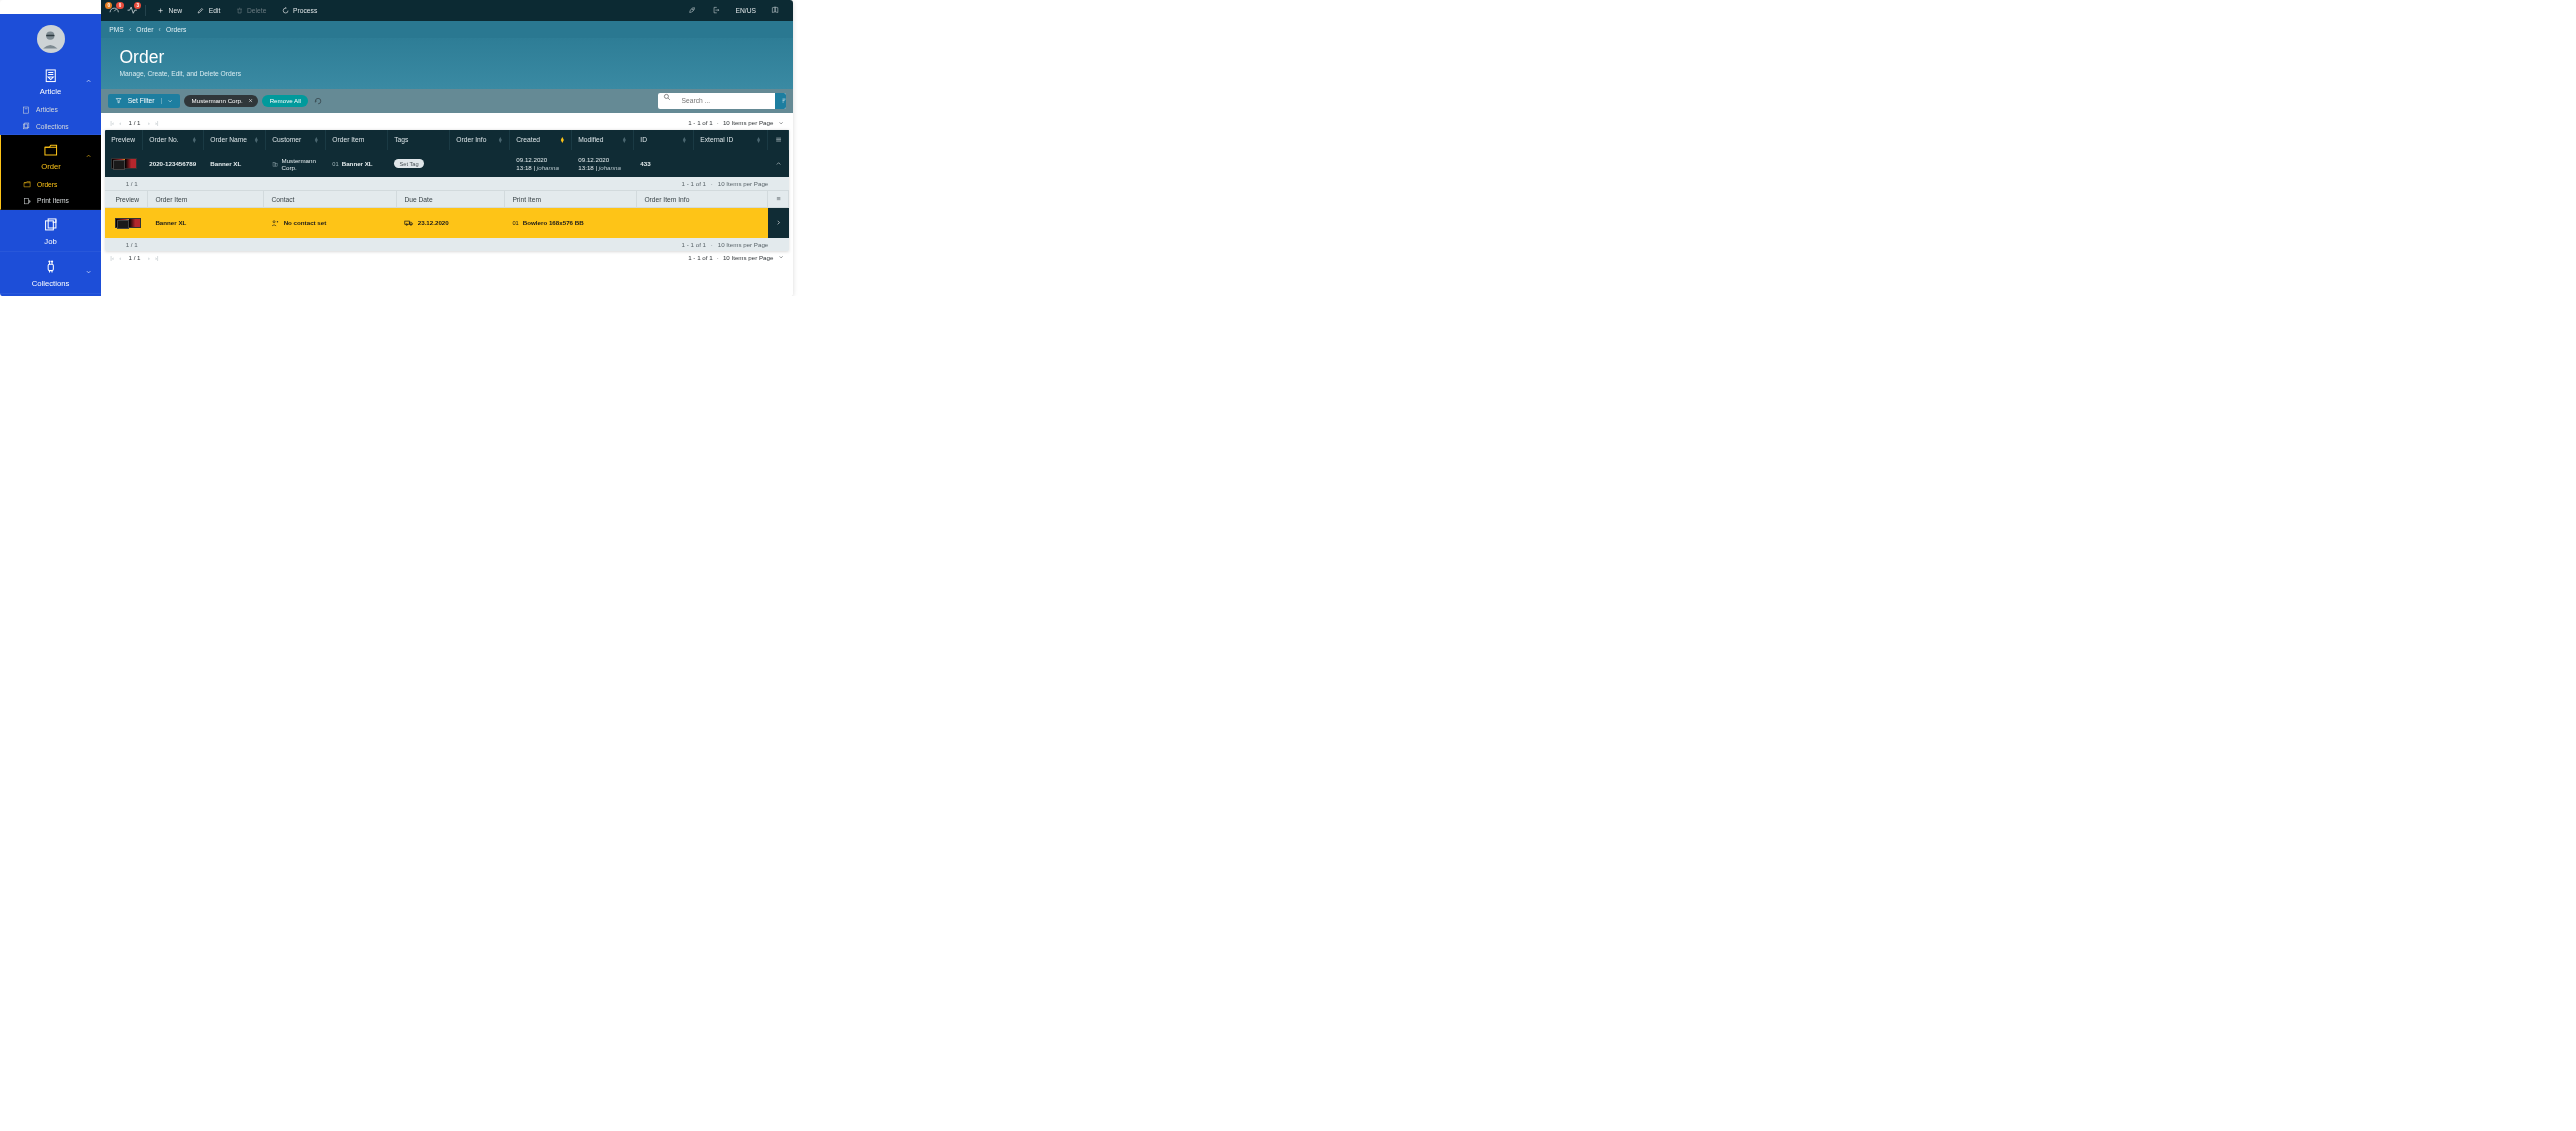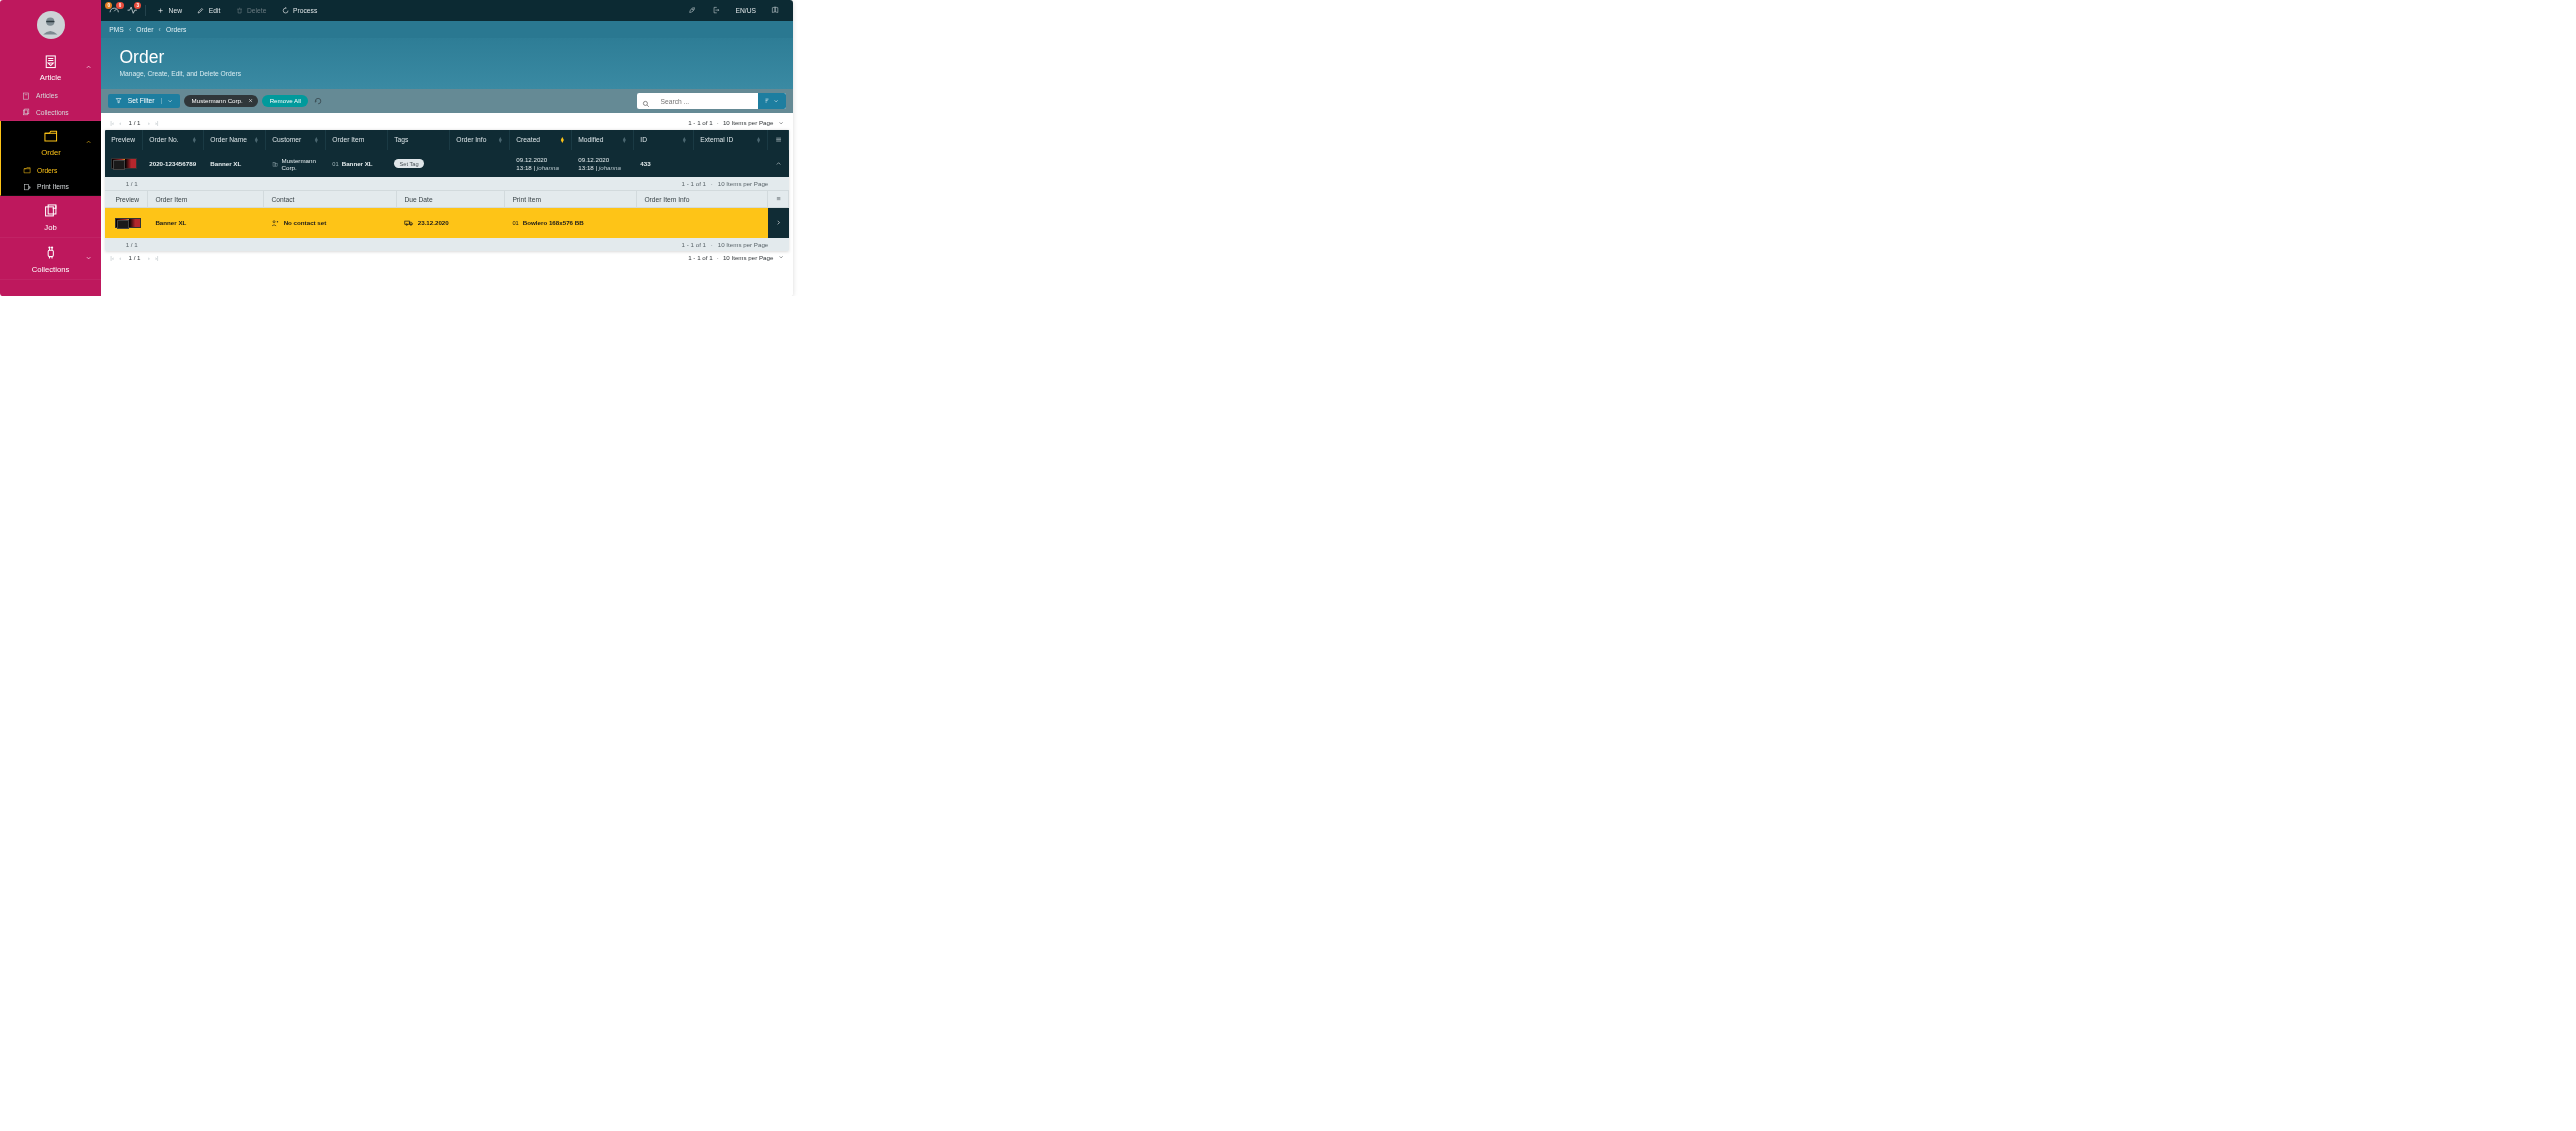--- a/index.html
+++ b/index.html
@@ -5,22 +5,22 @@
     * { margin: 0; padding: 0; box-sizing: border-box; }
     body {
       font-family: Arial, sans-serif;
       background: #fff;
       font-size: 6.7px;
       overflow: hidden;
     }
     .app { display: flex; width: 793px; height: 296px; border-radius: 3.1px; overflow: hidden; box-shadow: 0 1px 5.2px rgba(0,0,0,0.15); }
     
     .sidebar {
-      width: 101px; background:#be185d; color:#fff; flex-shrink:0;
-      display:flex; flex-direction:column;
+      width: 101px; background:#1d4ed8; color:#fff; flex-shrink:0;
+      display:flex; flex-direction:column;margin-top:14px;
     }
     .avatar-wrap{ display:flex; justify-content:center; padding:11.3px 0 7.2px; }
     .avatar{ width:28px; height:28px; border-radius:50%; background:#cdd3d6; display:flex; align-items:center; justify-content:center; }
     .side-section{ border-bottom:0.5px solid rgba(255,255,255,0.05); }
     .side-head{ display:flex; flex-direction:column; align-items:center; padding:7.2px 0 5.2px; cursor:pointer; position:relative;}
     .side-head .s-label{ margin-top:4.1px; font-size:7.7px; }
     .side-head .chev{ position:absolute; right:9.3px; top:50%; transform:translateY(-50%);}
     .side-item{ display:flex; align-items:center; gap:6.2px; padding:4.1px 0 4.1px 21.6px; cursor:pointer; color:#d6dadc; font-size:6.7px;}
     .side-section.active { background:#000; border-left:1.5px solid #fec417; }
     .side-section.active .side-head .s-label{ color:#fec417; }
@@ -40,21 +40,21 @@
     .bc-sep{ color:#a8cdd9; }
     .page-head{ background:linear-gradient(180deg,#2e7d96 0%,#3a8aa3 100%); color:#fff; padding:9.3px 18.5px 11.3px;}
     .page-head h1{ font-size:17.5px; font-weight:400; margin-bottom:2.1px;}
     .page-head p{ font-size:6.7px; color:#d9ecf1;}
     
     .filter-bar{ background:#658a95; padding:4.6px 7.2px; display:flex; align-items:center; gap:4.1px;}
     .set-filter-btn{ background:#1d7ea0; color:#fff; padding:3.1px 7.2px; border-radius:2.1px; display:flex; align-items:center; gap:5.2px; cursor:pointer; font-size:6.7px;}
     .sf-split{ border-left:0.5px solid rgba(255,255,255,0.3); padding-left:5.2px; margin-left:1px; }
     .chip{ background:#30373a; color:#fff; padding:2.1px 5.2px 2.1px 7.2px; border-radius:7.2px; display:flex; align-items:center; gap:5.2px; font-size:6.2px; cursor:pointer;}
     .chip.teal{ background:#019a9c; padding:2.1px 7.2px; }
-    .search-wrap{ margin-left:auto; display:flex; align-items:flex-end; background:#fff; border-radius:2.1px; overflow:hidden; width:149px;}
+    .search-wrap{ margin-left:auto; display:flex; align-items:flex-start; background:#fff; border-radius:2.1px; overflow:hidden; width:128px;}
     .search-wrap input{ border:none; outline:none; padding:4.1px 5.2px; flex:1; font-size:6.7px;}
     .search-wrap .s-icon{ padding:0 5.2px; color:#555;}
     .search-wrap .sort-drop{ background:#1d7ea0; color:#fff; padding:4.1px 6.2px; cursor:pointer; display:flex; align-items:center; gap:2.1px;}
     
     .content{ flex:1; background:#fff; padding:3.1px 4.1px 6.2px; overflow:hidden;}
     .pagerow{ display:flex; align-items:center; padding:3.1px 5.2px; color:#303538; font-size:6.2px;}
     .pagerow .pgctrl{ color:#b8c0c4; display:flex; gap:5.2px; align-items:center;}
     .pagerow .pgctrl .pgn{ color:#303538; margin:0 2.1px;}
     .pagerow .right{ margin-left:auto; display:flex; align-items:center; gap:4.1px;}
     

